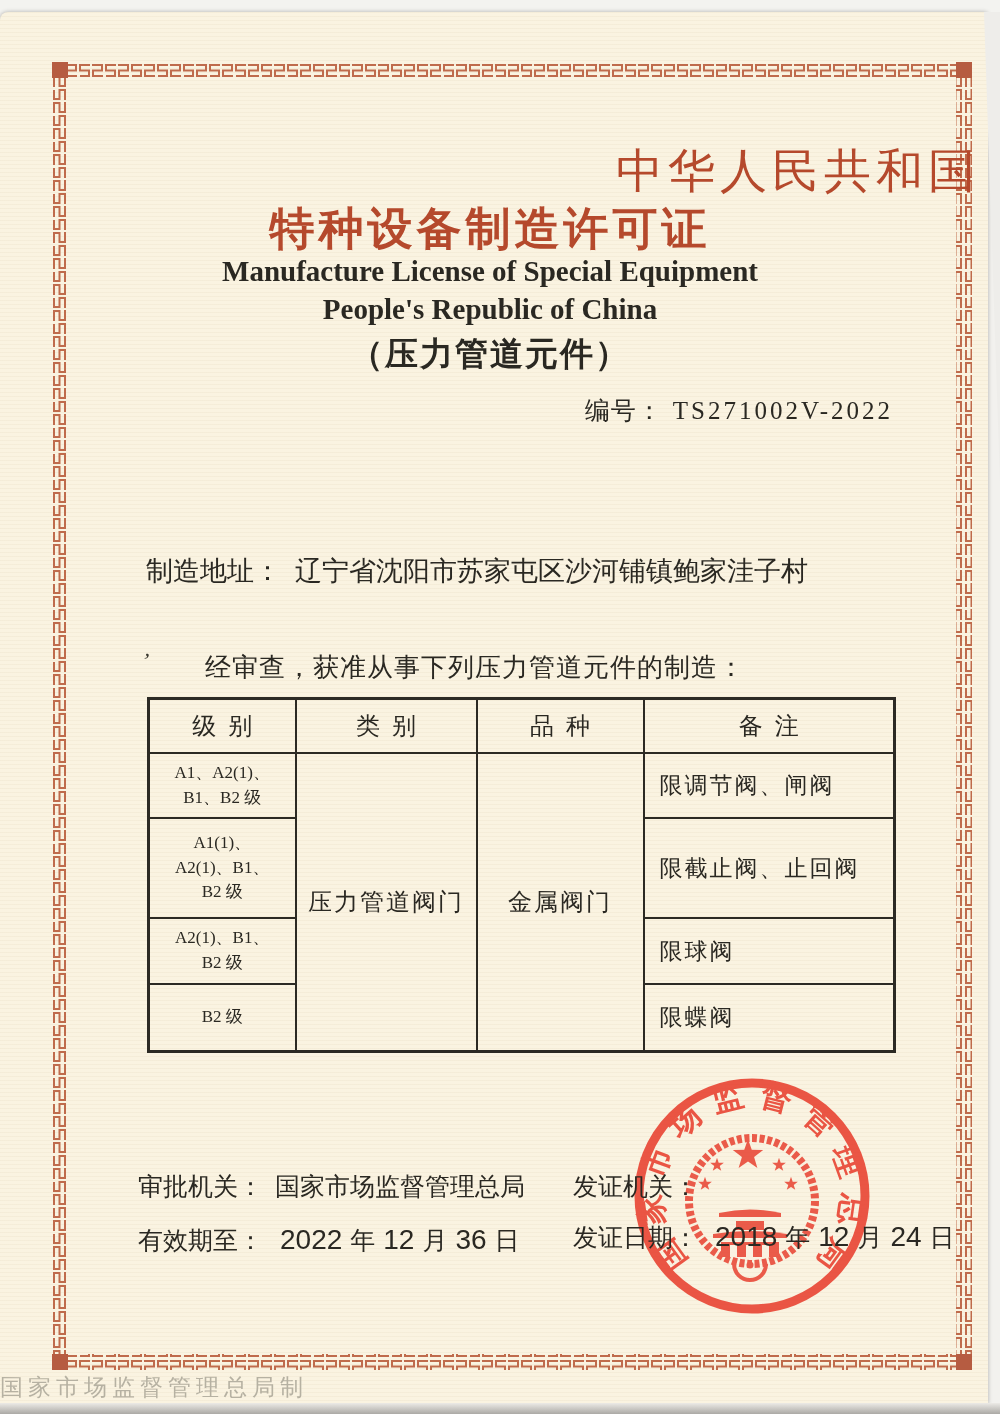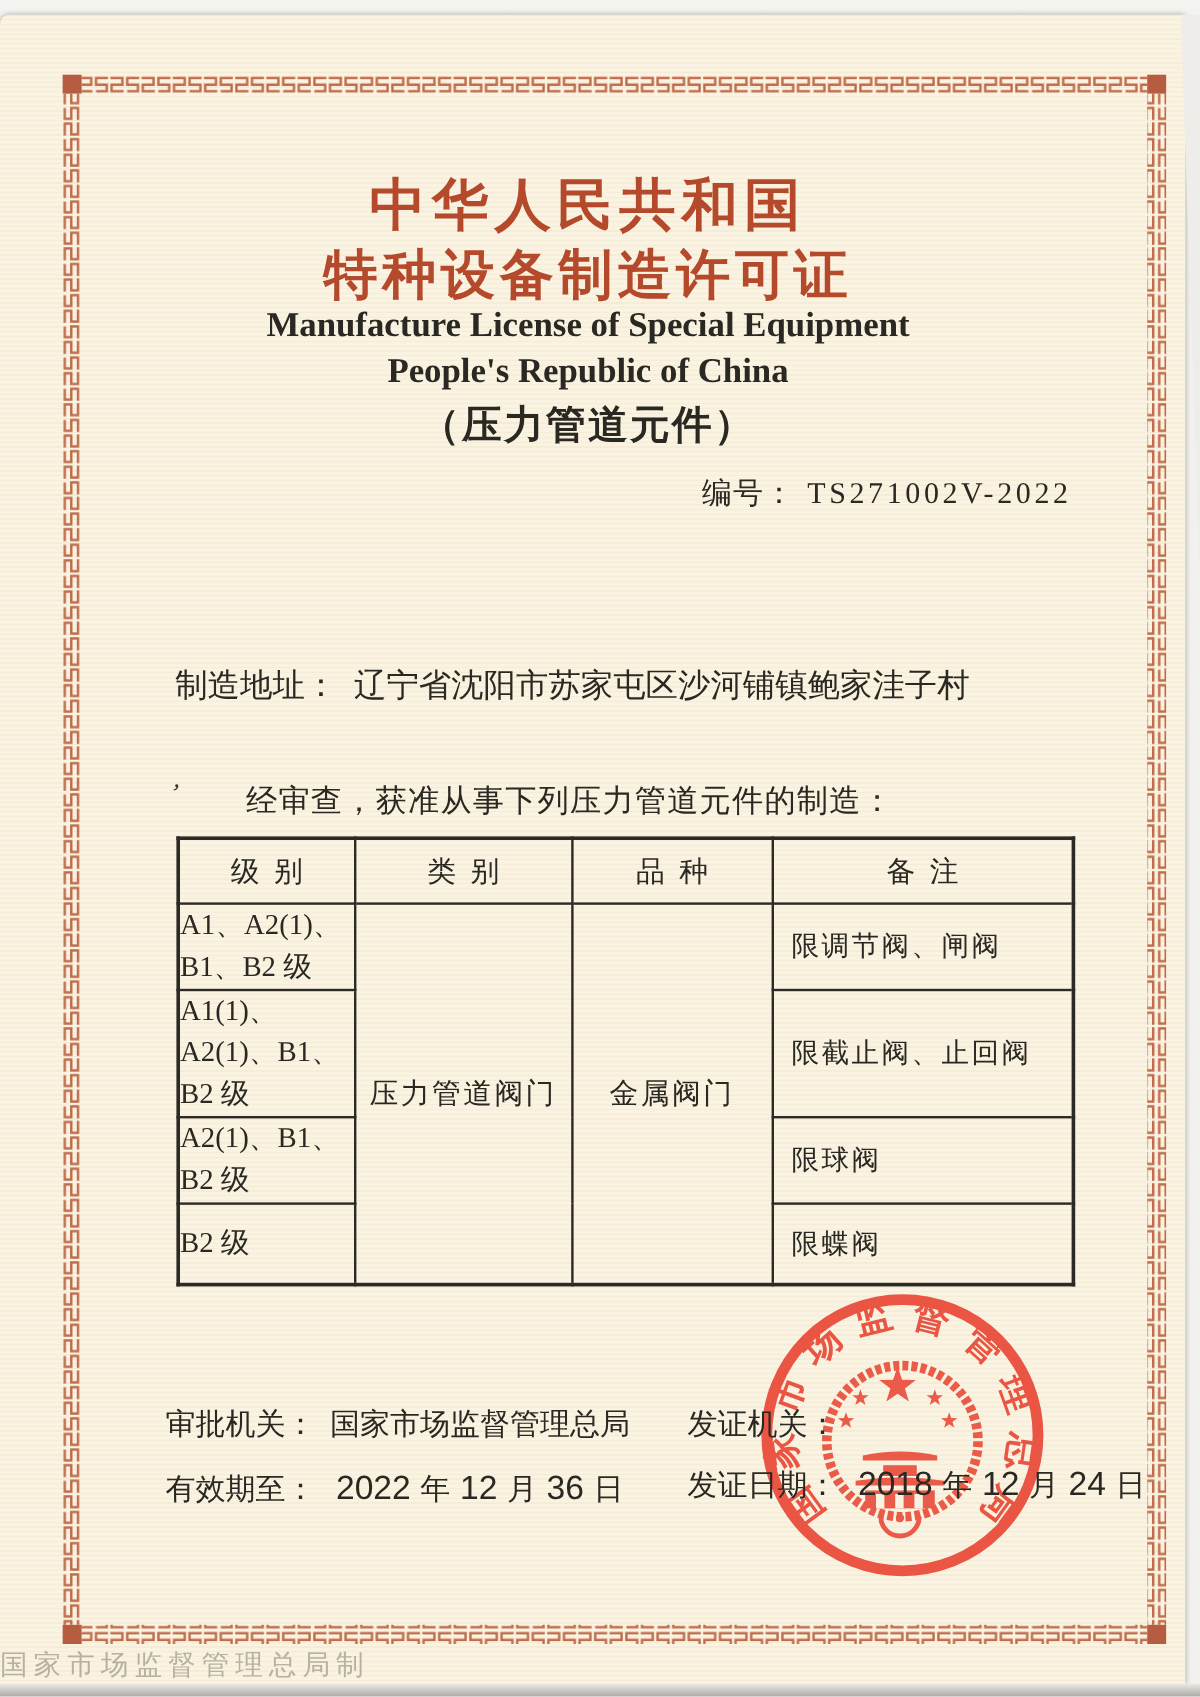--- a/index.html
+++ b/index.html
@@ -18,21 +18,21 @@
     background:linear-gradient(#eceae6,#aba9a5);z-index:5;}
   .edge-right{position:absolute;right:0;top:12px;width:16px;height:470px;
     background:#eeedea;clip-path:polygon(100% 0,0 0,100% 100%);z-index:2;}
 
   
   .frame{position:absolute;left:52px;top:62px;z-index:2;}
 
   
   .line{position:absolute;color:#2a2822;z-index:4;white-space:nowrap;}
 
-  .t-cn1{top:140px;left:0;width:980px;text-align:center;font-size:47px;font-weight:700;
+  .t-cn1{top:140px;left:0;width:980px;text-align:right;font-size:47px;font-weight:400;
     color:#b5492c;letter-spacing:5px;}
   .t-cn2{top:199px;left:0;width:980px;text-align:center;font-size:45px;font-weight:700;
     color:#b5492c;letter-spacing:4px;}
   .t-en1{top:255px;left:0;width:980px;text-align:center;font-size:29px;font-weight:700;}
   .t-en2{top:293px;left:0;width:980px;text-align:center;font-size:29px;font-weight:700;}
   .t-sub{top:332px;left:0;width:980px;text-align:center;font-size:33px;font-weight:700;letter-spacing:2px;}
   .t-no{top:394px;left:0;width:893px;text-align:right;font-size:25px;letter-spacing:1px;}
   .t-no .no-val{letter-spacing:3px;margin-left:10px;}
 
   .f-unit{top:498px;left:146px;font-size:27px;}
@@ -41,21 +41,21 @@
   .f-statement{top:650px;left:205px;font-size:26px;letter-spacing:1px;}
   .stray{top:648px;left:142px;font-size:22px;transform:rotate(14deg);color:#3a382f;}
 
   
   .lic-table{position:absolute;left:147px;top:697px;width:746px;border-collapse:collapse;
     table-layout:fixed;z-index:4;color:#2a2822;}
   .lic-table td,.lic-table th{border:2px solid #2c2a24;padding:0;vertical-align:middle;
     font-weight:normal;}
   .lic-table{border:3px solid #2c2a24;}
   .lic-table th{height:52px;font-size:24px;letter-spacing:12px;text-indent:12px;}
-  .lvl{text-align:left;font-size:24px;line-height:1.45;white-space:pre-line;}
+  .lvl{text-align:center;font-size:17px;line-height:1.45;white-space:pre-line;}
   .cat,.vrt{text-align:center;font-size:24px;letter-spacing:2px;}
   .rmk{text-align:left;font-size:23px;padding-left:15px !important;letter-spacing:2px;}
   .row1 td{height:63px;}
   .row2 td{height:98px;}
   .row3 td{height:64px;}
   .row4 td{height:65px;}
 
   .b-approve{top:1170px;left:138px;font-size:25px;}
   .b-valid{top:1224px;left:138px;font-size:25px;}
   .b-issueauth{top:1170px;left:573px;font-size:25px;}

